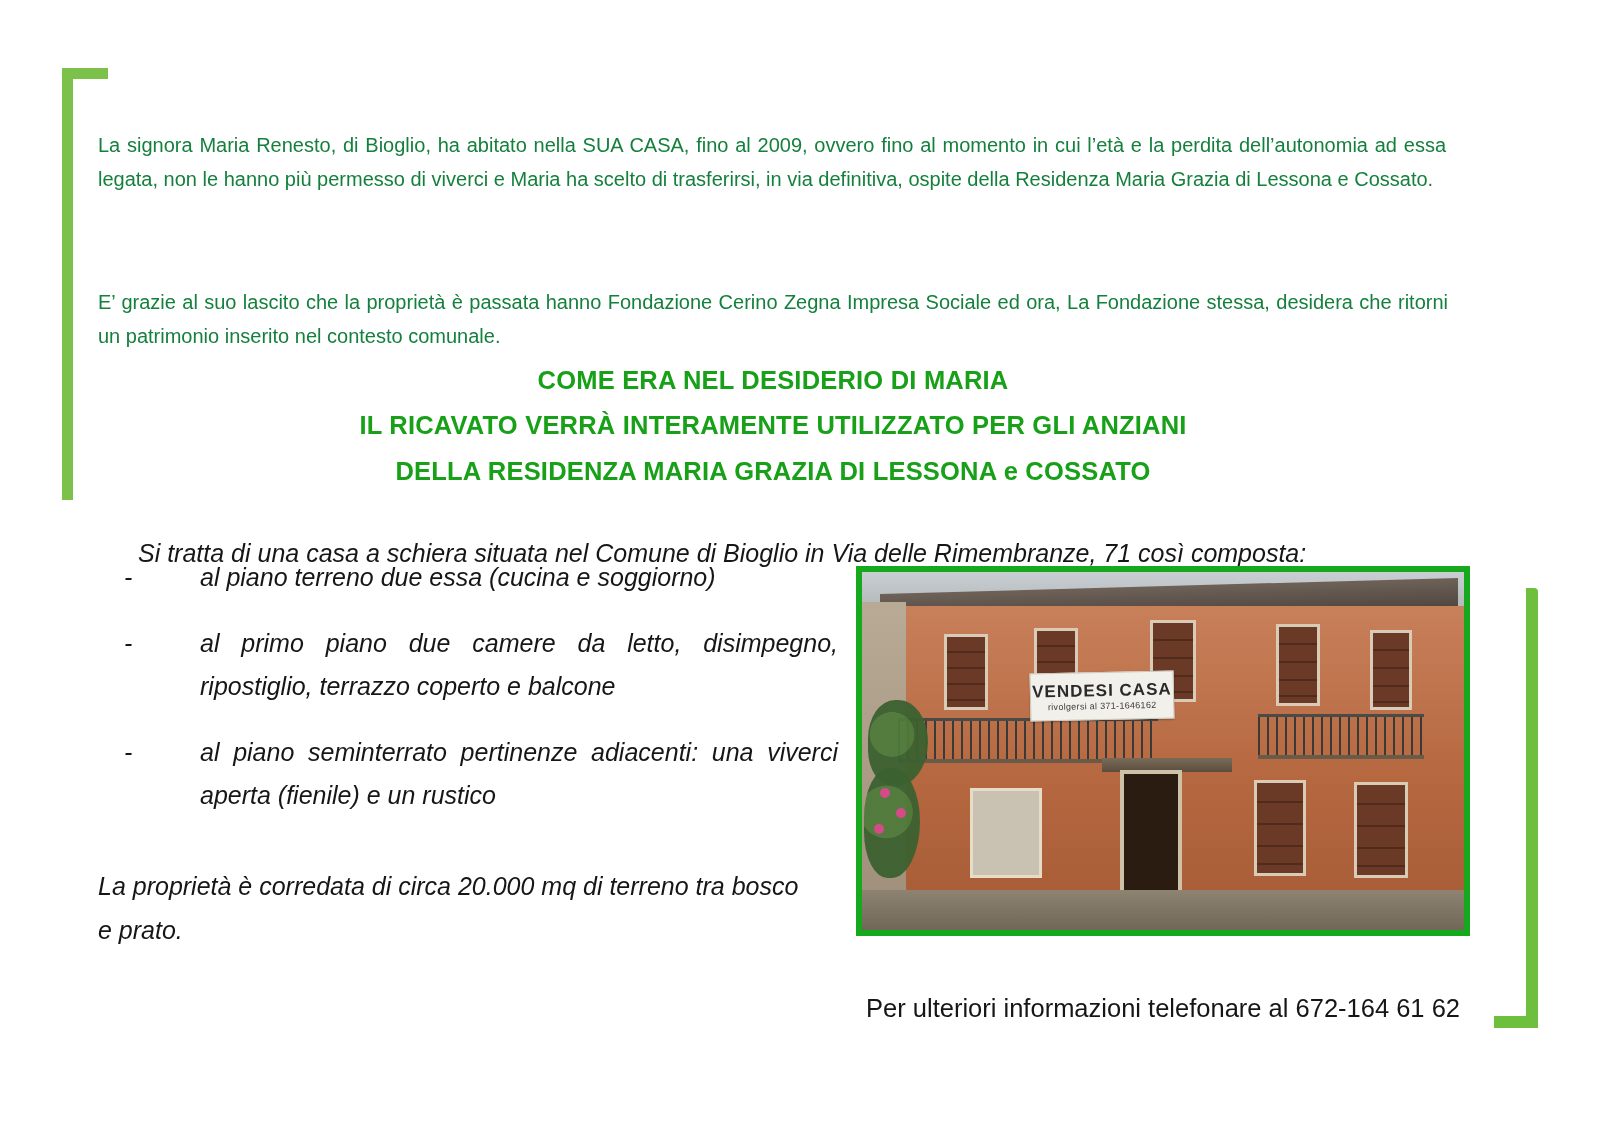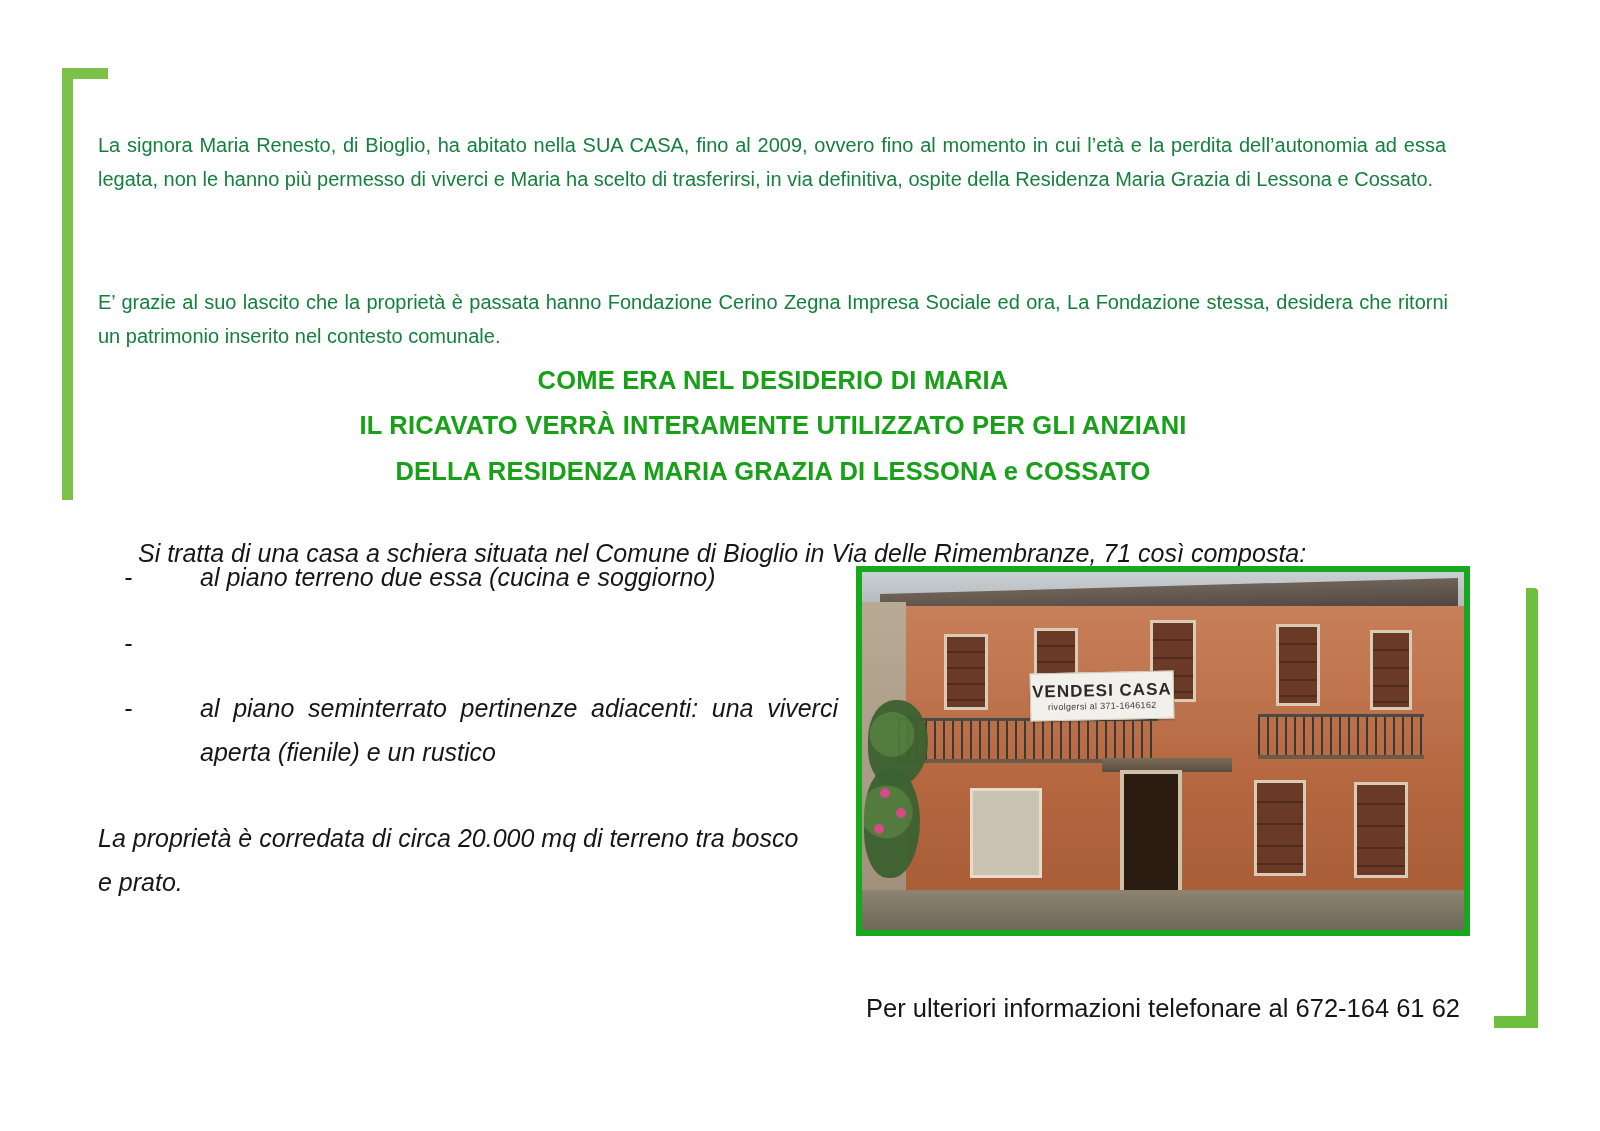--- a/index.html
+++ b/index.html
@@ -105,21 +105,21 @@
     box-sizing: border-box;
   }
   .bullet-text {
     flex: 1;
     text-align: justify;
   }
 
   .closing-italic {
     position: absolute;
     left: 98px;
-    top: 792px;
+    top: 840px;
     width: 720px;
     font-style: italic;
     font-size: 25px;
     line-height: 1.74;
     color: #161616;
   }
 
   
   .photo-frame {
     position: absolute;
@@ -261,20 +261,21 @@
 
   <p class="intro-italic">Si tratta di una casa a schiera situata nel Comune di Bioglio in Via delle Rimembranze, 71 così composta:</p>
 
   <div class="bullets">
     <div class="bullet-row">
       <span class="bullet-dash">-</span>
       <span class="bullet-text">al piano terreno due essa (cucina e soggiorno)</span>
     </div>
     <div class="bullet-row">
       <span class="bullet-dash">-</span>
+      <span class="bullet-text">al primo piano due camere da letto, disimpegno, ripostiglio, terrazzo coperto e balcone</span>
     </div>
     <div class="bullet-row">
       <span class="bullet-dash">-</span>
       <span class="bullet-text">al piano seminterrato pertinenze adiacenti: una viverci aperta (fienile) e un rustico</span>
     </div>
   </div>
 
   <p class="closing-italic">La proprietà è corredata di circa 20.000 mq di terreno tra bosco e prato.</p>
 
   <div class="photo-frame">

